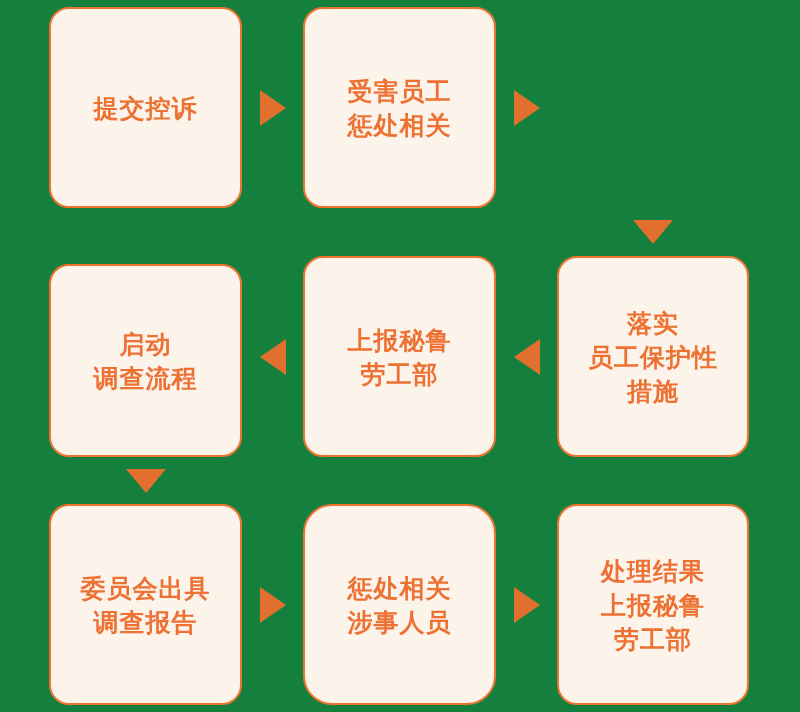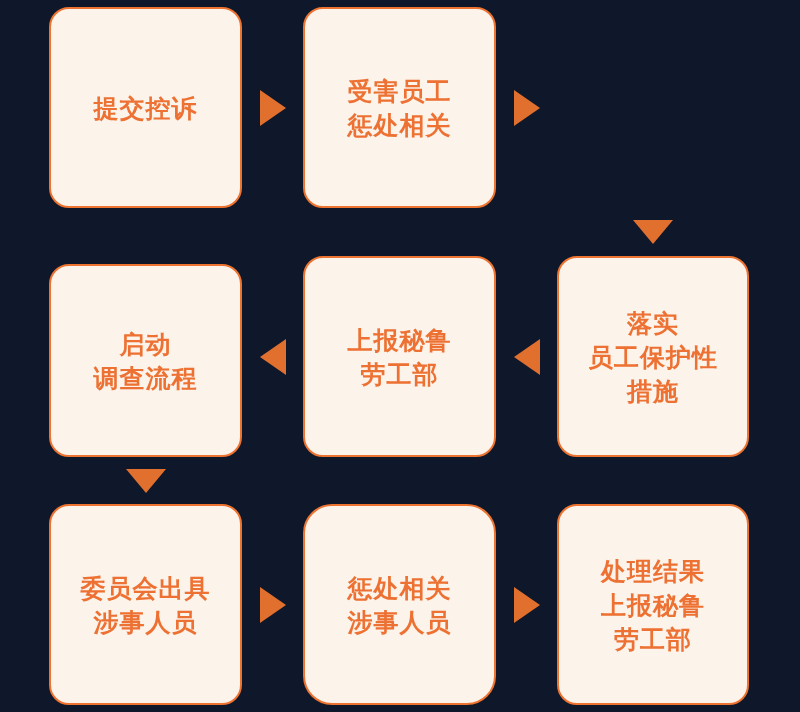--- a/index.html
+++ b/index.html
@@ -5,21 +5,21 @@
   html, body {
     margin: 0;
     padding: 0;
     background: #ffffff;
     font-family: "Liberation Sans", "DejaVu Sans", sans-serif;
   }
   .canvas {
     position: relative;
     width: 800px;
     height: 712px;
-    background: #0f172a;
+    background: #15803d;
     box-sizing: border-box;
     padding: 7px 50px 7px 49px;
   }
   .flow-grid {
     display: grid;
     grid-template-columns: 193px 61px 193px 61px 192px;
     grid-template-rows: 201px 48px 201px 47px 201px;
   }
   .node {
     background: #FCF3EB;
@@ -112,21 +112,21 @@
 员工保护性
 措施</div>
     </div>
 
     <div class="arrow-cell r4c1">
       <div class="arrow-down"></div>
     </div>
 
     <div class="node r5c1">
       <div class="node-label">委员会出具
-涉事人员</div>
+调查报告</div>
     </div>
     <div class="arrow-cell r5c2">
       <div class="arrow-right"></div>
     </div>
     <div class="node r5c3">
       <div class="node-label">惩处相关
 涉事人员</div>
     </div>
     <div class="arrow-cell r5c4">
       <div class="arrow-right"></div>

